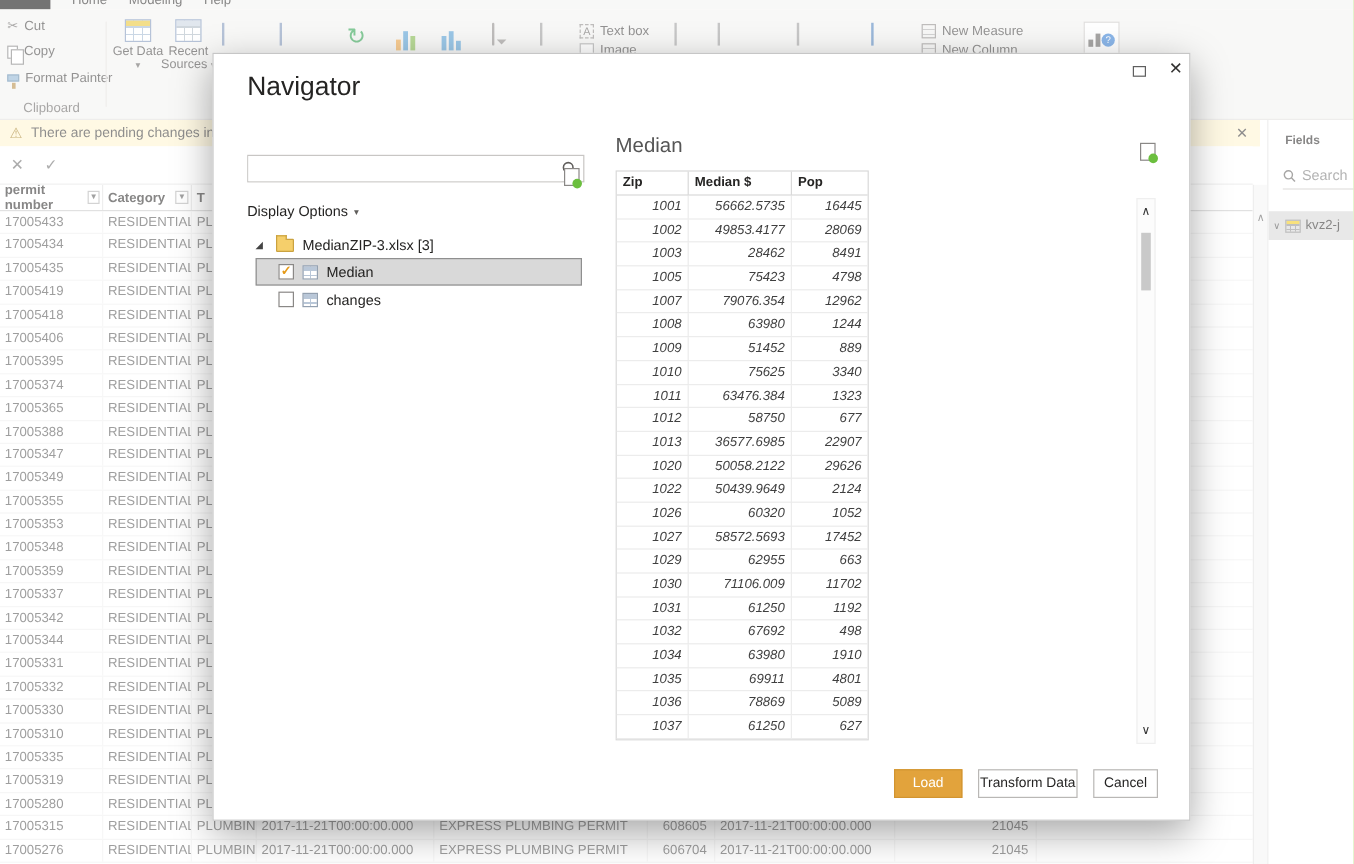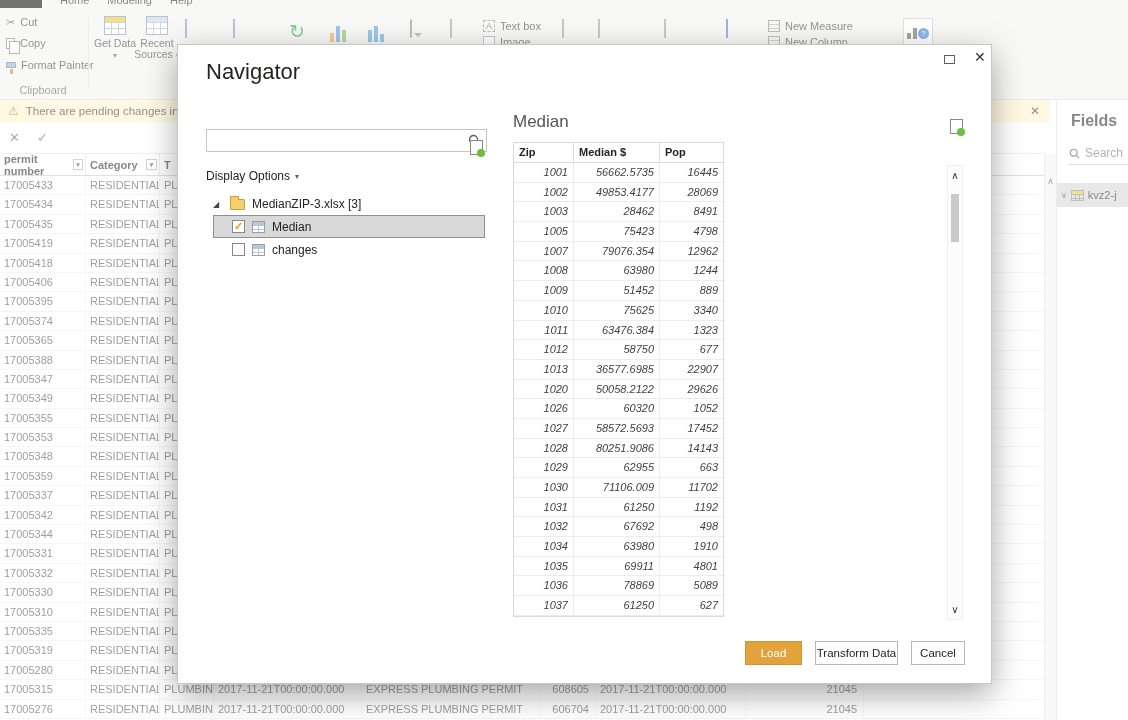--- a/index.html
+++ b/index.html
@@ -63,21 +63,21 @@
   .fbox{width:11px;height:11px;border:1px solid #b0b0b0;font-size:7px;line-height:9px;text-align:center;color:#555;margin-left:auto;margin-right:2px;background:#fff;}
   .g-row{display:flex;height:19.4px;line-height:19.4px;border-bottom:1px solid #efefef;white-space:nowrap;}
   .g-c{border-right:1px solid #f1f1f1;padding-left:4px;overflow:hidden;}
   .c0{width:86px;}.c1{width:74px;}.c2{width:54px;}.c3{width:148px;}.c4{width:178px;}
   .c5{width:56px;text-align:right;padding-right:6px;}.c6{width:150px;}.c7{width:70px;margin-top:33px;}.c8{width:48px;text-align:right;padding-right:6px;}
 
   .grid-vscroll{position:absolute;left:1044px;top:154px;width:12px;bottom:0;background:#f5f5f5;border-left:1px solid #e0e0e0;text-align:center;}
   .grid-vscroll span{display:inline-block;margin-top:22px;font-size:9px;color:#555;}
 
   .fields{position:absolute;left:1056px;top:100px;width:72px;bottom:0;background:#fff;border-left:1px solid #e1e1e1;overflow:hidden;}
-  .fields-title{font-size:16px;font-weight:bold;color:#252423;margin:12px 0 0 14px;}
+  .fields-title{font-size:10px;font-weight:bold;color:#252423;margin:12px 0 0 14px;}
   .fields-search{display:flex;align-items:center;gap:5px;margin:16px 0 0 12px;border-bottom:1px solid #c8c6c4;padding-bottom:4px;width:70px;}
   .fields-search input{border:none;outline:none;width:40px;font-size:12px;color:#605e5c;font-family:"Liberation Sans",sans-serif;background:transparent;}
   .field-item{display:flex;align-items:center;gap:4px;height:24px;margin-top:18px;background:#d6d6d6;padding-left:4px;font-size:11px;color:#252423;white-space:nowrap;}
   .chev{font-size:8px;color:#444;}
   .ic-ftable{width:13px;height:11px;border:1px solid #8a8a8a;flex:0 0 auto;background-image:
       linear-gradient(to bottom,#f2c811 0 3px,rgba(0,0,0,0) 3px),
       repeating-linear-gradient(to right,rgba(0,0,0,0) 0 3px,#8a8a8a 3px 4px),
       repeating-linear-gradient(to bottom,rgba(0,0,0,0) 0 3px,#8a8a8a 3px 4px);}
 
   .dim{position:absolute;inset:0;background:rgba(255,255,255,0.45);z-index:50;}
@@ -536,33 +536,33 @@
           <span class="pv-c w0">1013</span>
           <span class="pv-c w1">36577.6985</span>
           <span class="pv-c w2">22907</span>
         </div>
         <div class="pv-row">
           <span class="pv-c w0">1020</span>
           <span class="pv-c w1">50058.2122</span>
           <span class="pv-c w2">29626</span>
         </div>
         <div class="pv-row">
+          <span class="pv-c w0">1022</span>
+          <span class="pv-c w1">50439.9649</span>
+          <span class="pv-c w2">2124</span>
+        </div>
+        <div class="pv-row">
           <span class="pv-c w0">1026</span>
           <span class="pv-c w1">60320</span>
           <span class="pv-c w2">1052</span>
         </div>
         <div class="pv-row">
           <span class="pv-c w0">1027</span>
           <span class="pv-c w1">58572.5693</span>
           <span class="pv-c w2">17452</span>
-        </div>
-        <div class="pv-row">
-          <span class="pv-c w0">1028</span>
-          <span class="pv-c w1">80251.9086</span>
-          <span class="pv-c w2">14143</span>
         </div>
         <div class="pv-row">
           <span class="pv-c w0">1029</span>
           <span class="pv-c w1">62955</span>
           <span class="pv-c w2">663</span>
         </div>
         <div class="pv-row">
           <span class="pv-c w0">1030</span>
           <span class="pv-c w1">71106.009</span>
           <span class="pv-c w2">11702</span>

